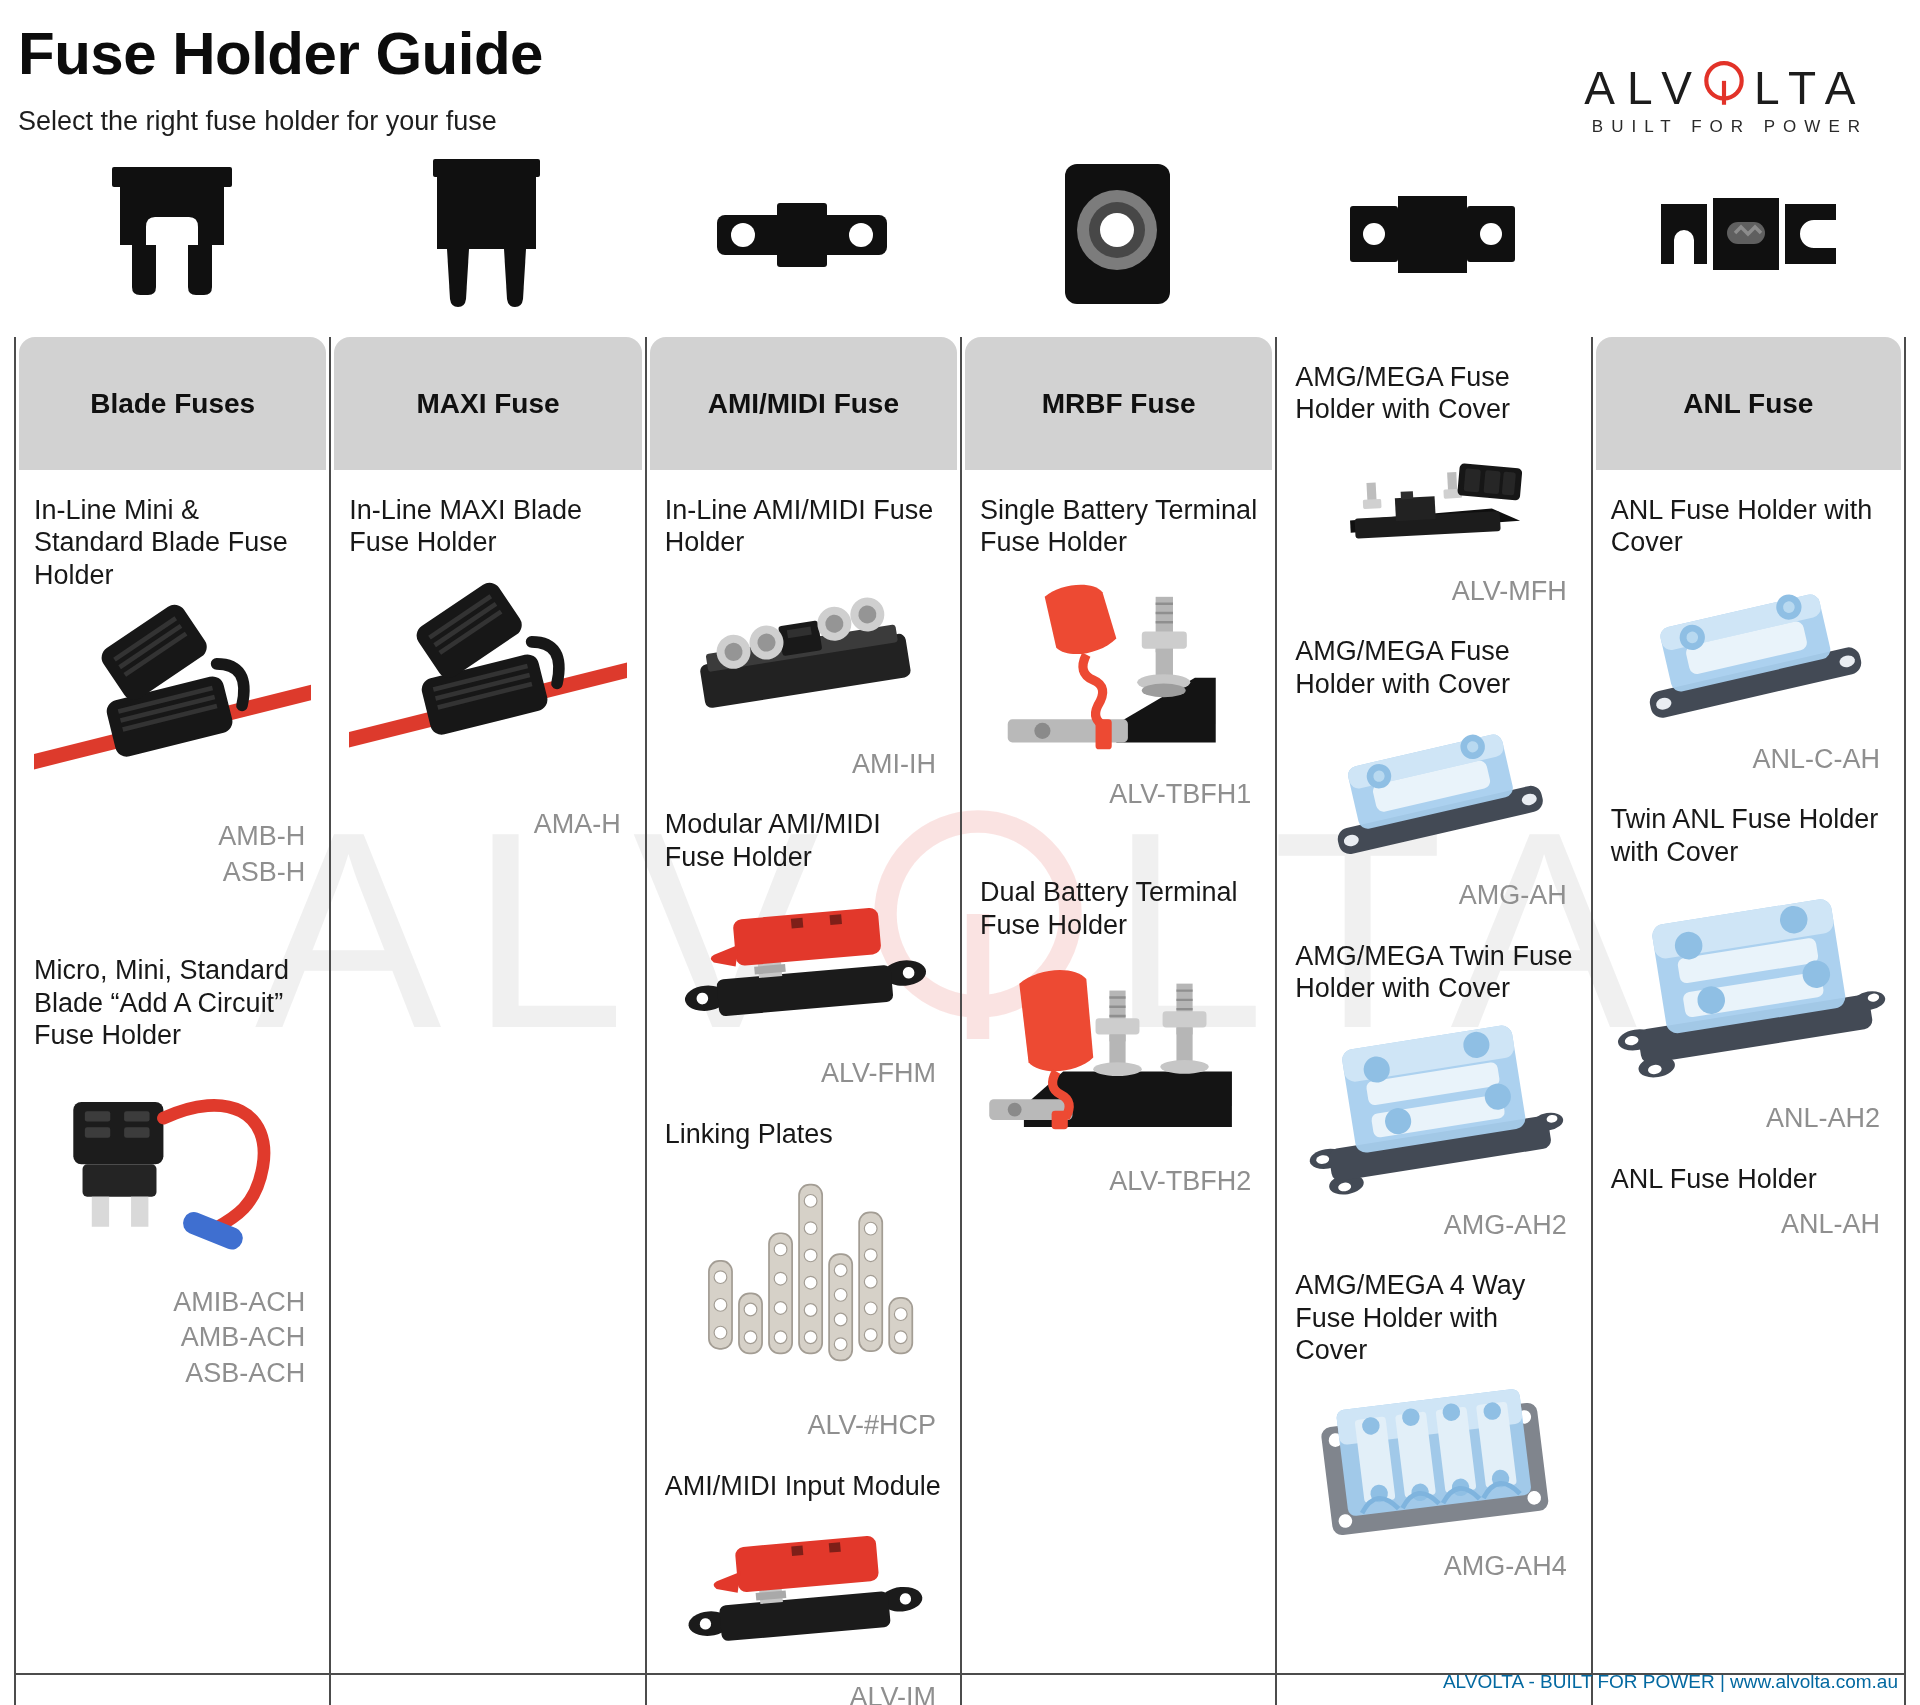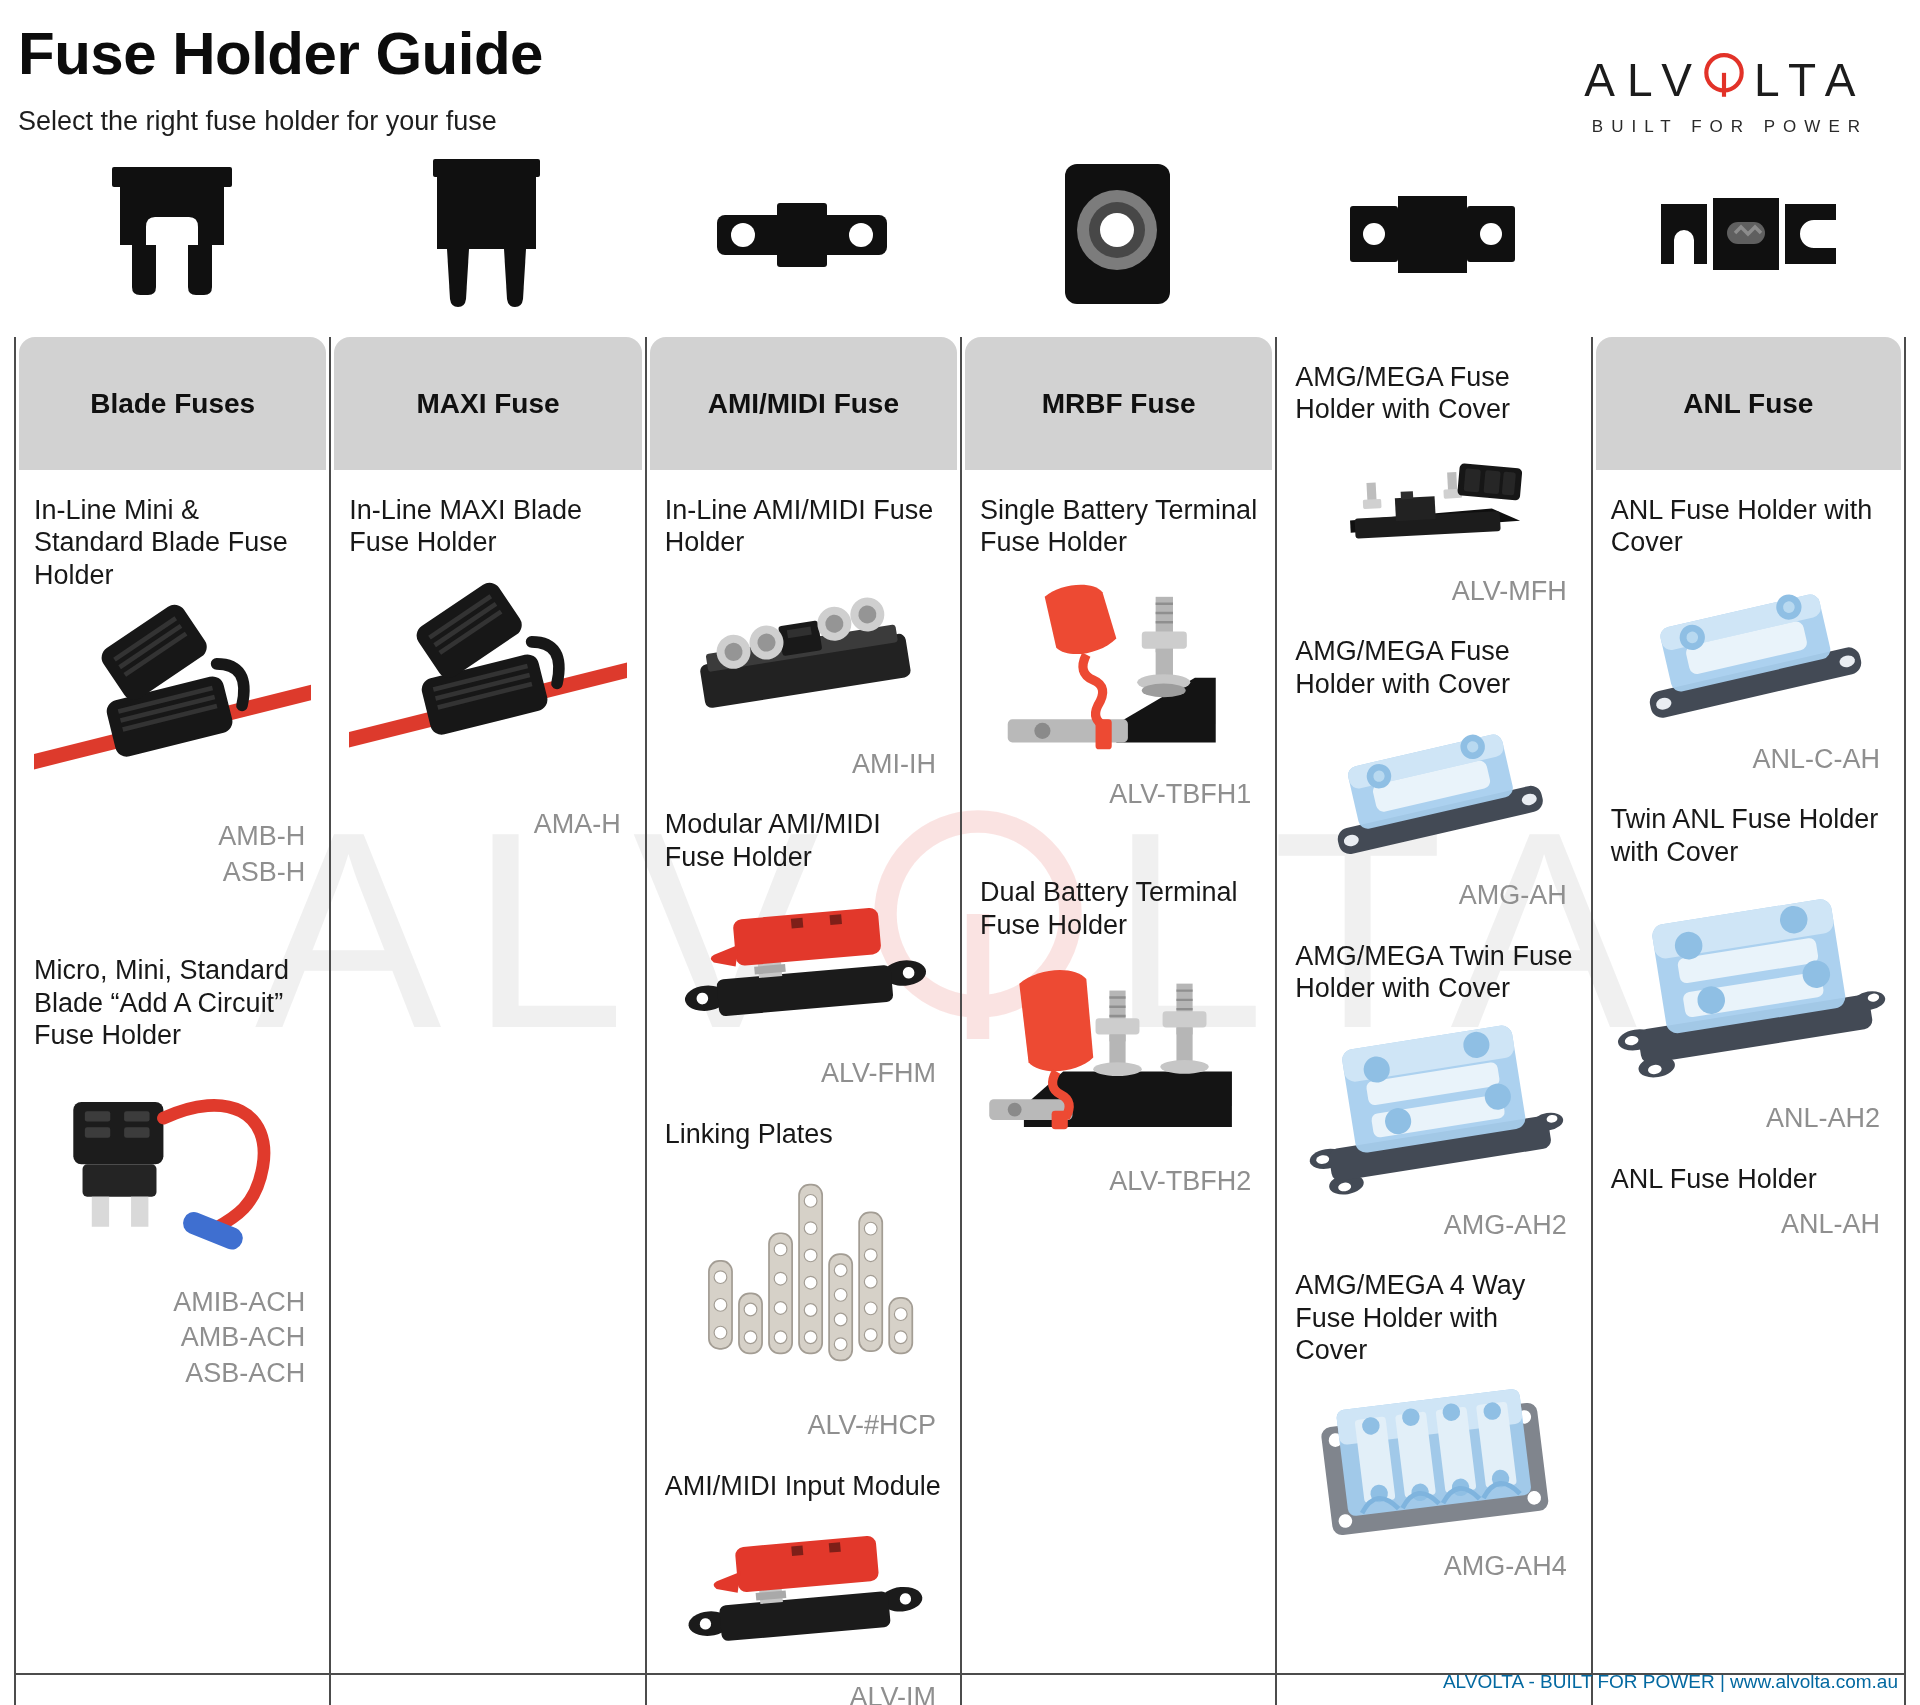--- a/index.html
+++ b/index.html
@@ -8,21 +8,21 @@
         font-family:"Liberation Sans",sans-serif;overflow:hidden}
 
   
   .top{display:flex;justify-content:space-between;align-items:flex-end;padding:22px 52px 0 18px}
   .page-title{font-size:60px;font-weight:800;color:#0c0c0c;letter-spacing:-0.5px;line-height:1.05}
   .page-subtitle{font-size:27px;color:#1e1e1e;margin-top:21px}
   .logo{display:flex;flex-direction:column;align-items:center;margin-top:16px}
   .logo-row{display:flex;align-items:center}
   .logo-txt{font-size:46px;letter-spacing:12px;color:#1c1c1c;font-weight:400}
   .logo-o svg{display:block;margin:0 4px 6px -6px}
-  .logo-tag{font-size:17px;letter-spacing:8px;color:#2a2a2a;margin-top:8px;padding-left:8px}
+  .logo-tag{font-size:17px;letter-spacing:8px;color:#2a2a2a;margin-top:0px;padding-left:8px}
 
   
   .icons-row{display:grid;grid-template-columns:repeat(6,1fr);width:1892px;margin:8px auto 0;
              height:178px;align-items:center;justify-items:center;position:relative;z-index:1}
   .icon-cell{display:flex;align-items:center;justify-content:center}
 
   
   .grid{display:grid;grid-template-columns:repeat(6,1fr);width:1892px;height:1338px;
         margin:14px auto 0;border-bottom:2px solid #4c4c4c;position:relative;z-index:1}
   .col{display:flex;flex-direction:column;border-left:2px solid #4c4c4c;min-width:0}

